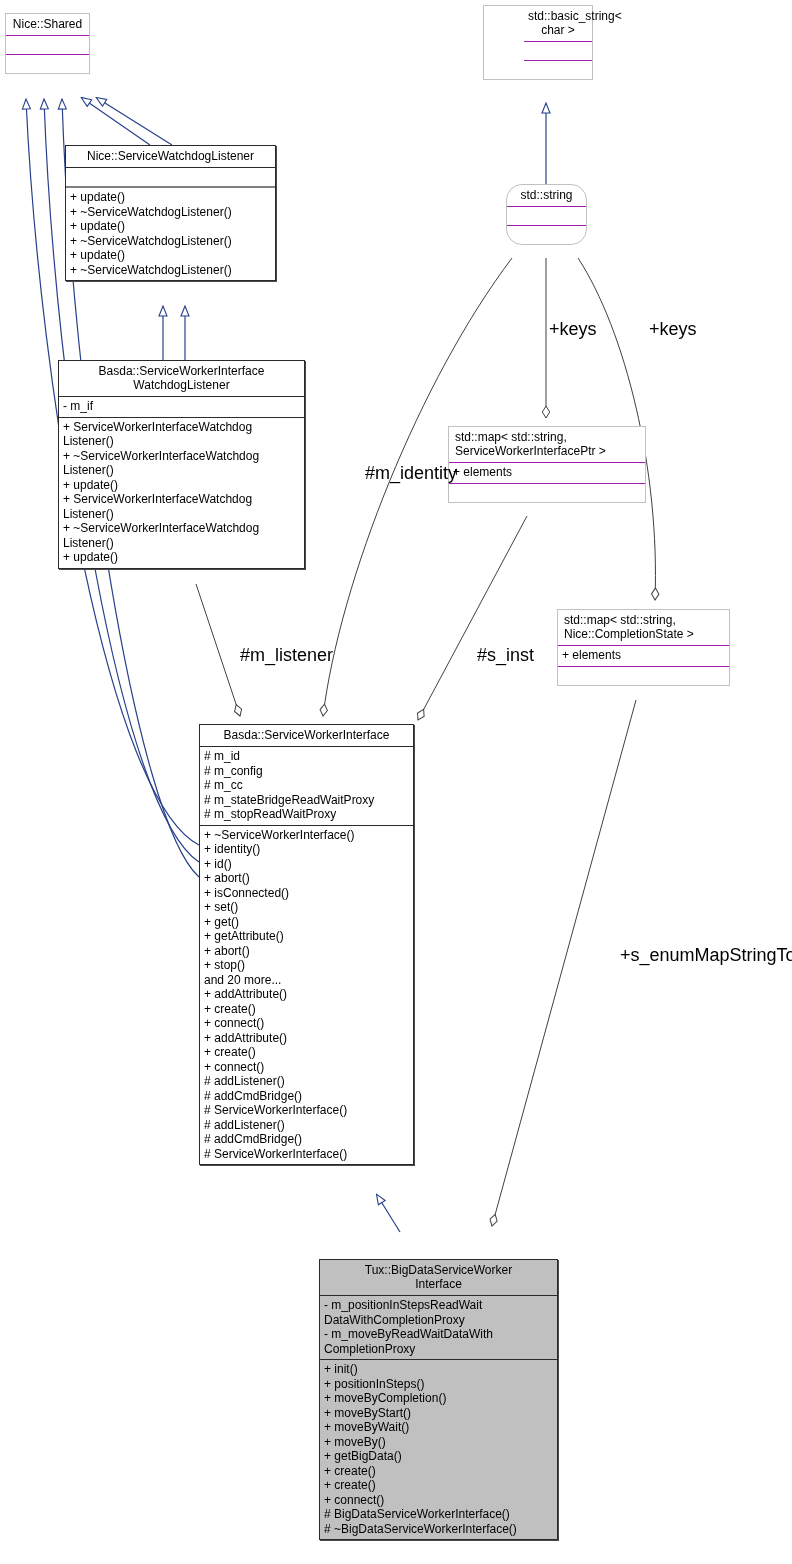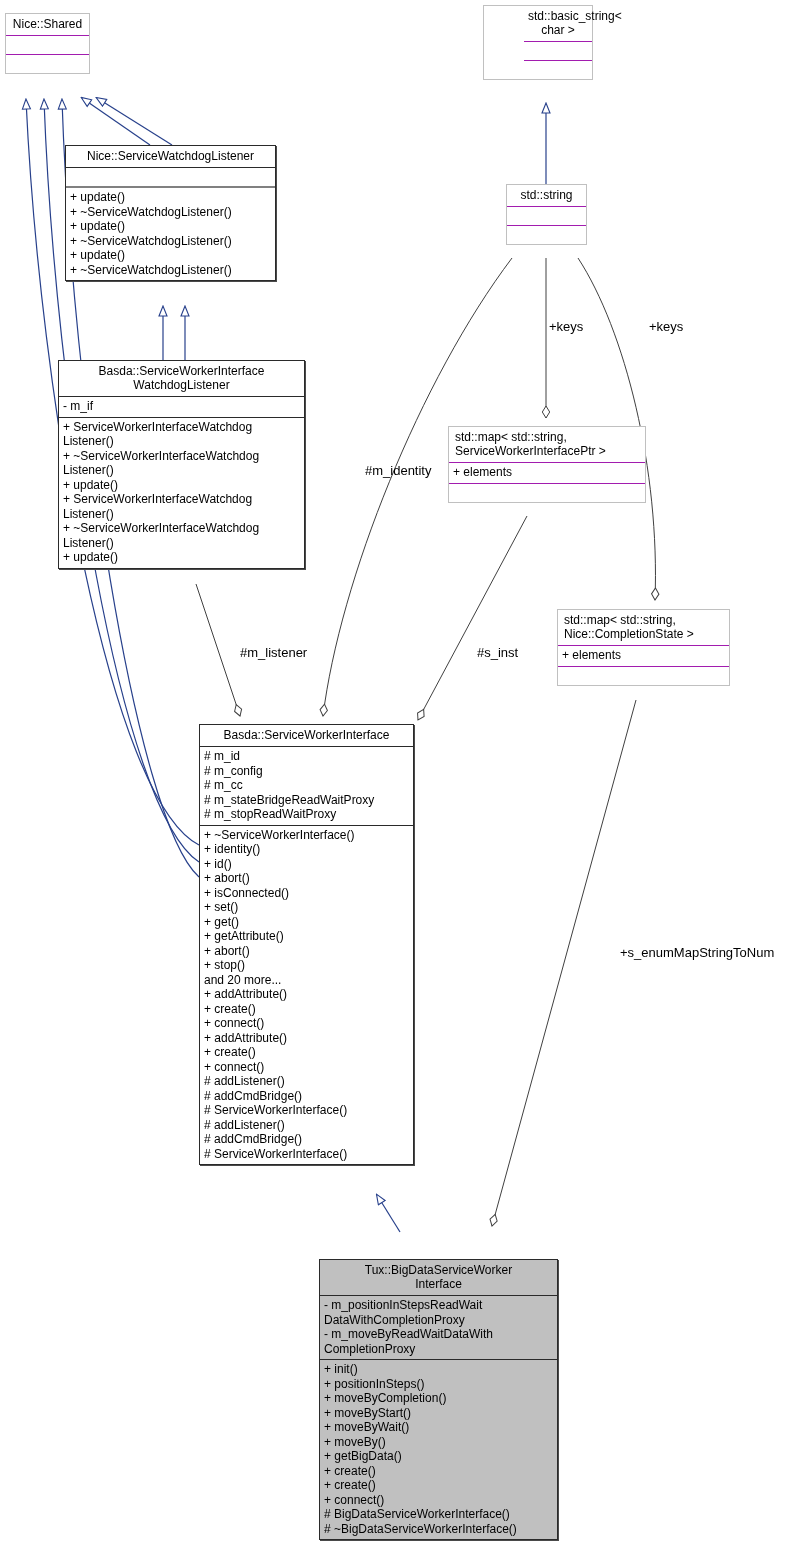--- a/index.html
+++ b/index.html
@@ -62,21 +62,21 @@
   }
   .n-empty {
     height: 18px;
   }
   .n-line {
     white-space: normal;
     text-indent: 0;
   }
   .edge-label {
     position: absolute;
-    font-size: 13px;
+    font-size: 18px;
     color: #000000;
     white-space: nowrap;
     z-index: 6;
   }
 </style>
 </head>
 <body>
 
 <div id="diagram">
 
@@ -174,21 +174,21 @@
     </div>
   </div>
 
   <div class="node thin" style="left:483px; top:5px; width:110px;padding-left:40px;">
     <div class="n-title">std::basic_string&lt;
 char &gt;</div>
     <div class="n-sep-thin n-empty"></div>
     <div class="n-sep-thin n-empty"></div>
   </div>
 
-  <div class="node thin" style="left:506px; top:184px; width:81px;">
+  <div class="node thin" style="left:506px; top:184px; width:81px;border-radius:16px;">
     <div class="n-title">std::string</div>
     <div class="n-sep-thin n-empty"></div>
     <div class="n-sep-thin n-empty"></div>
   </div>
 
   <div class="node thin" style="left:448px; top:426px; width:198px;">
     <div class="n-title" style="text-align:left; padding-left:6px;">std::map&lt; std::string,
  ServiceWorkerInterfacePtr &gt;</div>
     <div class="n-sep-thin n-attrs">
       <div class="n-line">+ elements</div>

